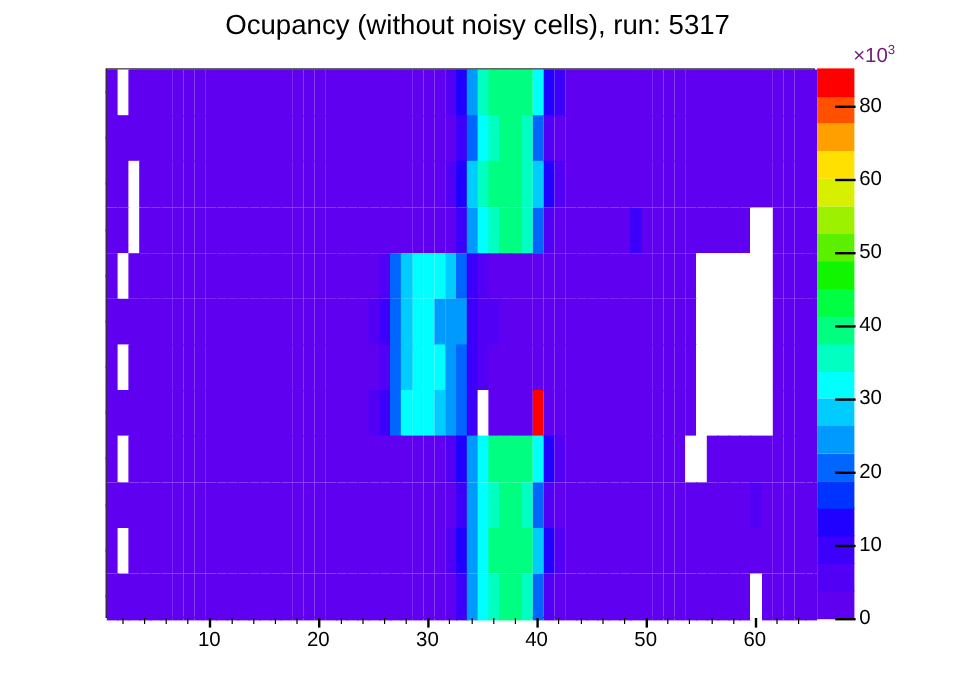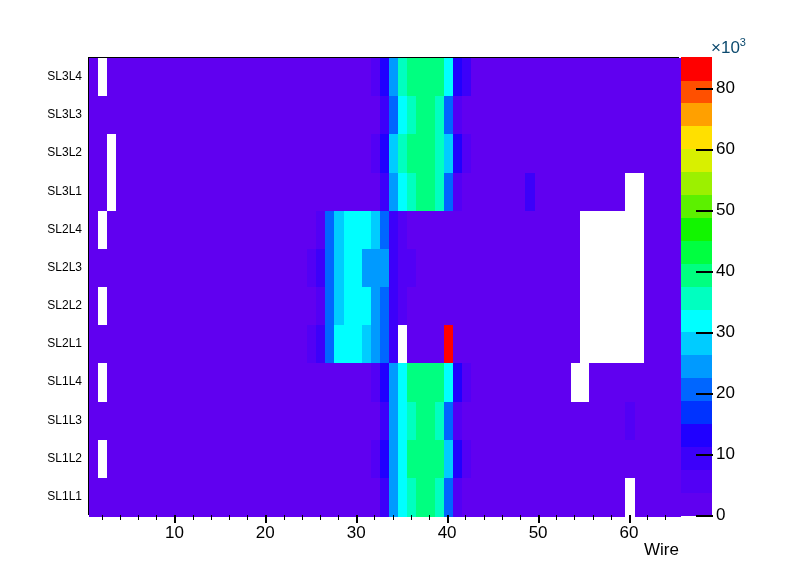--- a/index.html
+++ b/index.html
@@ -31,43 +31,30 @@
   .xlab{position:absolute;top:524px;font-size:17px;line-height:18px;
         text-align:center;width:44px;margin-left:-22px;color:#000;}
   #xtitle{position:absolute;left:0;top:540px;width:679px;text-align:right;
           font-size:17px;line-height:19px;color:#000;}
 
   
   #cbar{position:absolute;left:681px;top:57px;width:31px;height:458px;}
   .cband{position:absolute;left:0;width:31px;}
   .cbtick{position:absolute;left:696px;width:17px;height:0;border-top:2px solid #000;}
   .cblab{position:absolute;left:716px;font-size:17px;line-height:17px;color:#000;}
-  #cbexp{position:absolute;left:711px;top:33px;font-size:17px;line-height:18px;color:#0c4a6e;}
+  #cbexp{position:absolute;left:711px;top:33px;font-size:17px;line-height:18px;color:#701a75;}
   #cbexp sup{font-size:11px;vertical-align:super;}
 </style>
 </head>
 <body>
 
 <div id="canvas">
 
-
-  <div id="yaxis-labels">
-      <div class="ylab" style="top:13.1px;">SL3L4</div>
-      <div class="ylab" style="top:51.3px;">SL3L3</div>
-      <div class="ylab" style="top:89.4px;">SL3L2</div>
-      <div class="ylab" style="top:127.6px;">SL3L1</div>
-      <div class="ylab" style="top:165.8px;">SL2L4</div>
-      <div class="ylab" style="top:203.9px;">SL2L3</div>
-      <div class="ylab" style="top:242.1px;">SL2L2</div>
-      <div class="ylab" style="top:280.3px;">SL2L1</div>
-      <div class="ylab" style="top:318.4px;">SL1L4</div>
-      <div class="ylab" style="top:356.6px;">SL1L3</div>
-      <div class="ylab" style="top:394.8px;">SL1L2</div>
-      <div class="ylab" style="top:432.9px;">SL1L1</div>
-    </div>
+  <div id="title">Ocupancy (without noisy cells), run: 5317</div>
+
   <div id="yticks-holder">
       <div class="ytick" style="top:76.1px;"></div>
       <div class="ytick" style="top:114.3px;"></div>
       <div class="ytick" style="top:152.4px;"></div>
       <div class="ytick" style="top:190.6px;"></div>
       <div class="ytick" style="top:228.8px;"></div>
       <div class="ytick" style="top:266.9px;"></div>
       <div class="ytick" style="top:305.1px;"></div>
       <div class="ytick" style="top:343.3px;"></div>
       <div class="ytick" style="top:381.4px;"></div>
@@ -896,21 +883,20 @@
       <div class="xtick" style="left:629.0px;"></div>
     </div>
   <div id="xlabels-holder">
       <div class="xlab" style="left:174.4px;">10</div>
       <div class="xlab" style="left:265.3px;">20</div>
       <div class="xlab" style="left:356.2px;">30</div>
       <div class="xlab" style="left:447.1px;">40</div>
       <div class="xlab" style="left:538.1px;">50</div>
       <div class="xlab" style="left:629.0px;">60</div>
     </div>
-  <div id="xtitle">Wire</div>
 
   <div id="cbexp">×10<sup>3</sup></div>
   <div id="cbar">
       <div class="cband" style="top:435.10px;height:23.50px;background:#6000f0;"></div>
       <div class="cband" style="top:412.20px;height:23.50px;background:#5200f5;"></div>
       <div class="cband" style="top:389.30px;height:23.50px;background:#3c00fa;"></div>
       <div class="cband" style="top:366.40px;height:23.50px;background:#2000ff;"></div>
       <div class="cband" style="top:343.50px;height:23.50px;background:#0033ff;"></div>
       <div class="cband" style="top:320.60px;height:23.50px;background:#0066ff;"></div>
       <div class="cband" style="top:297.70px;height:23.50px;background:#009aff;"></div>

